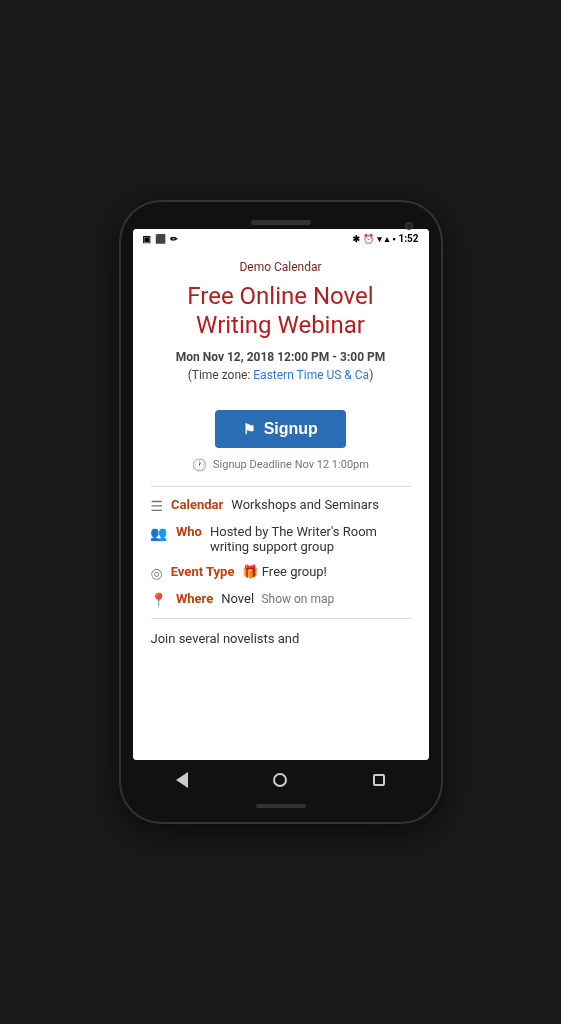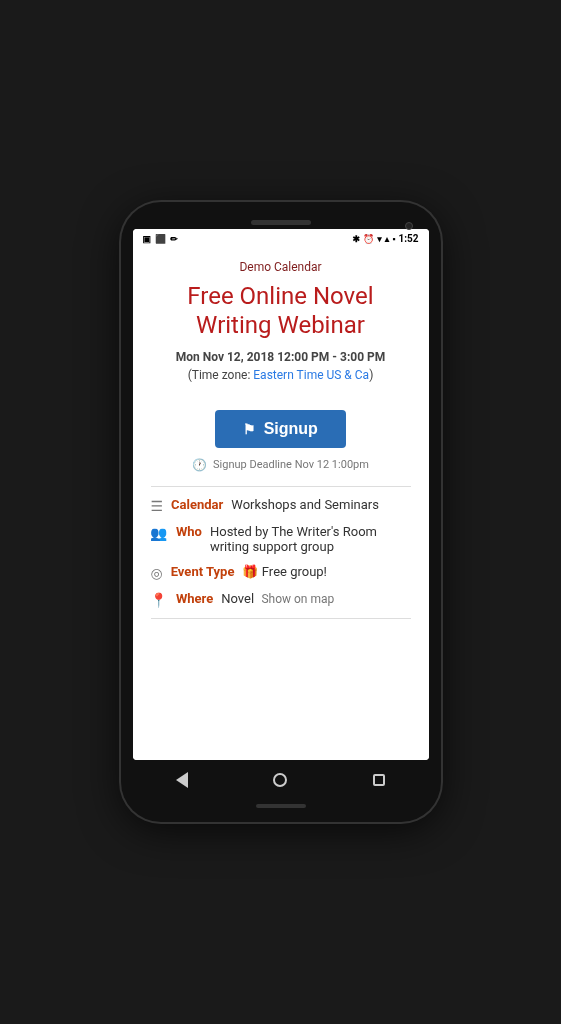--- a/index.html
+++ b/index.html
@@ -343,20 +343,21 @@
         <span class="detail-icon">📍</span>
         <span class="detail-label">Where</span>
         <span class="detail-value">
           <span>Novel</span>
           <a class="show-on-map-link">Show on map</a>
         </span>
       </div>
 
       <hr class="divider">
 
+      <div class="description-preview">Join several novelists and</div>
     </div>
   </div>
 
   <div class="phone-bottom-bar">
     <div class="nav-btn">
       <div class="nav-back"></div>
     </div>
     <div class="nav-btn">
       <div class="nav-home"></div>
     </div>

